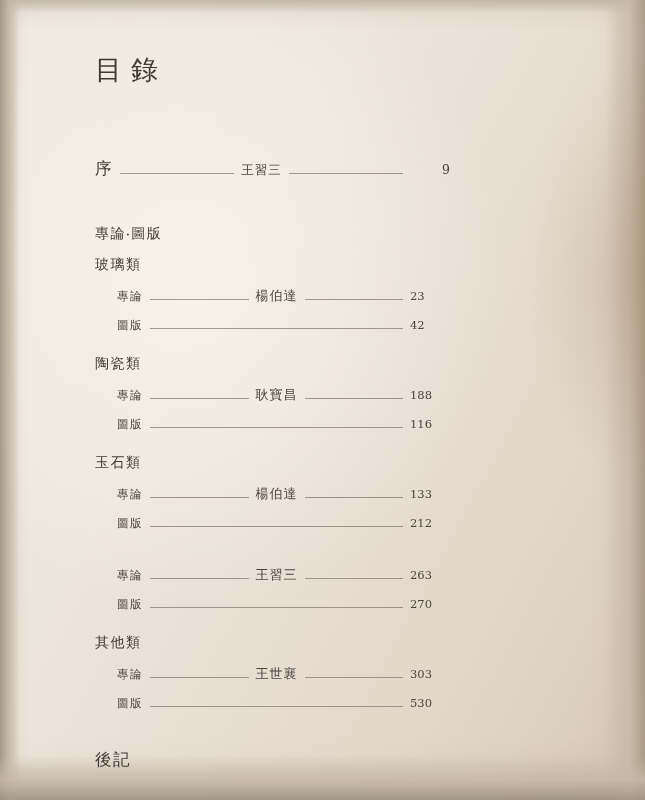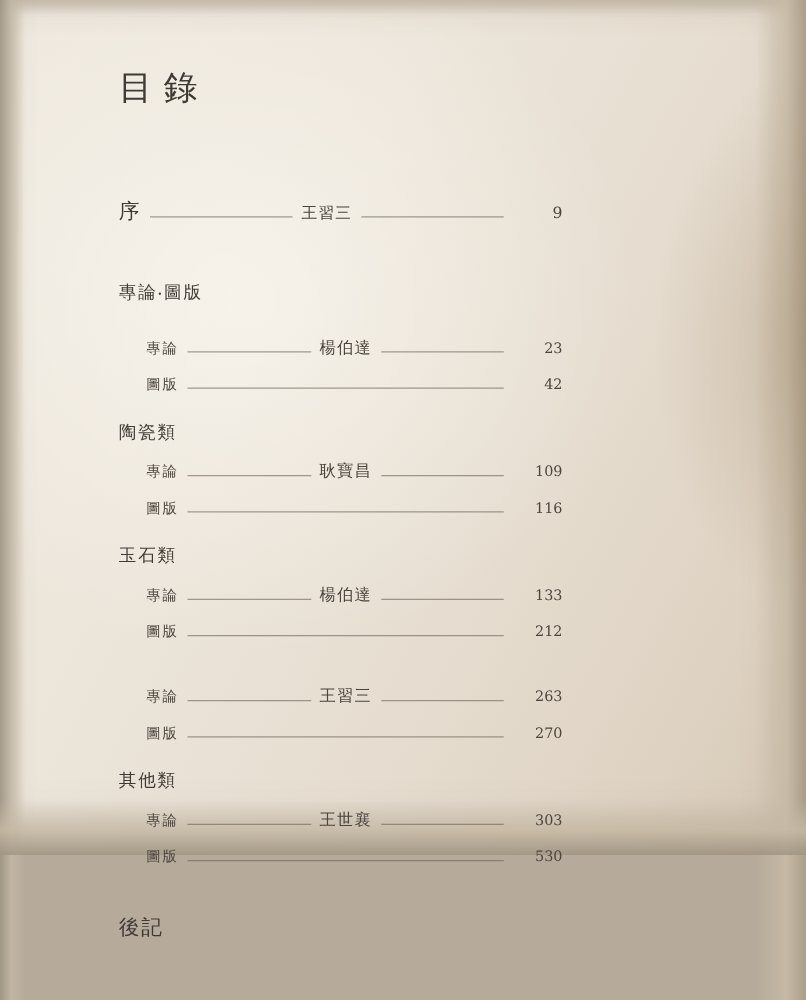--- a/index.html
+++ b/index.html
@@ -11,21 +11,21 @@
     height: 800px;
     background: #b6aa9a;
     font-family: "DejaVu Serif", "Liberation Serif", serif;
     overflow: hidden;
   }
   #page {
     position: absolute;
     left: 0;
     top: 0;
     width: 645px;
-    height: 684px;
+    height: 800px;
     background:
       radial-gradient(ellipse 70% 60% at 30% 35%, rgba(255,253,248,0.55) 0%, rgba(255,253,248,0.0) 70%),
       linear-gradient(118deg, #efe9df 0%, #ece5da 35%, #e6ddd0 62%, #ded2c2 85%, #d4c7b5 100%);
   }
   
   #page::before {
     content: "";
     position: absolute;
     left: 0; top: 0; right: 0; bottom: 0;
     box-shadow:
@@ -134,21 +134,20 @@
   .lvl-sub .author {
     font-size: 13px;
     letter-spacing: 1px;
     color: #4c453e;
     white-space: nowrap;
   }
   .lvl-sub .page {
     font-size: 11.5px;
     color: #4c453e;
     width: 40px;
-    text-align: right;
     white-space: nowrap;
   }
 
   .leader {
     flex: 1 1 auto;
     border-bottom: 1px solid #6e655a;
     opacity: .62;
     margin: 0 7px 3px 7px;
     min-width: 10px;
     height: 8px;
@@ -189,20 +188,21 @@
       <div class="gap-s"></div>
 
     </div>
 
     <div class="gap-l"></div>
 
     <div class="section-head">專論‧圖版</div>
 
     <div class="gap-s"></div>
 
+    <div class="section-head">玻璃類</div>
     <div class="gap-s"></div>
     <div class="row-wrap-sub lvl-sub">
       <div class="entry">
         <span class="label">專論</span>
         <span class="leader"></span>
         <span class="author">楊伯達</span>
         <span class="leader"></span>
         <span class="page">23</span>
       </div>
       <div class="gap-s"></div>
@@ -217,21 +217,21 @@
     <div class="gap-m"></div>
 
     <div class="section-head">陶瓷類</div>
     <div class="gap-s"></div>
     <div class="row-wrap-sub lvl-sub">
       <div class="entry">
         <span class="label">專論</span>
         <span class="leader"></span>
         <span class="author">耿寶昌</span>
         <span class="leader"></span>
-        <span class="page">109</span>
+        <span class="page">188</span>
       </div>
       <div class="gap-s"></div>
       <div class="entry">
         <span class="label">圖版</span>
         <span class="leader"></span>
 
         <span class="page">116</span>
       </div>
     </div>
 

